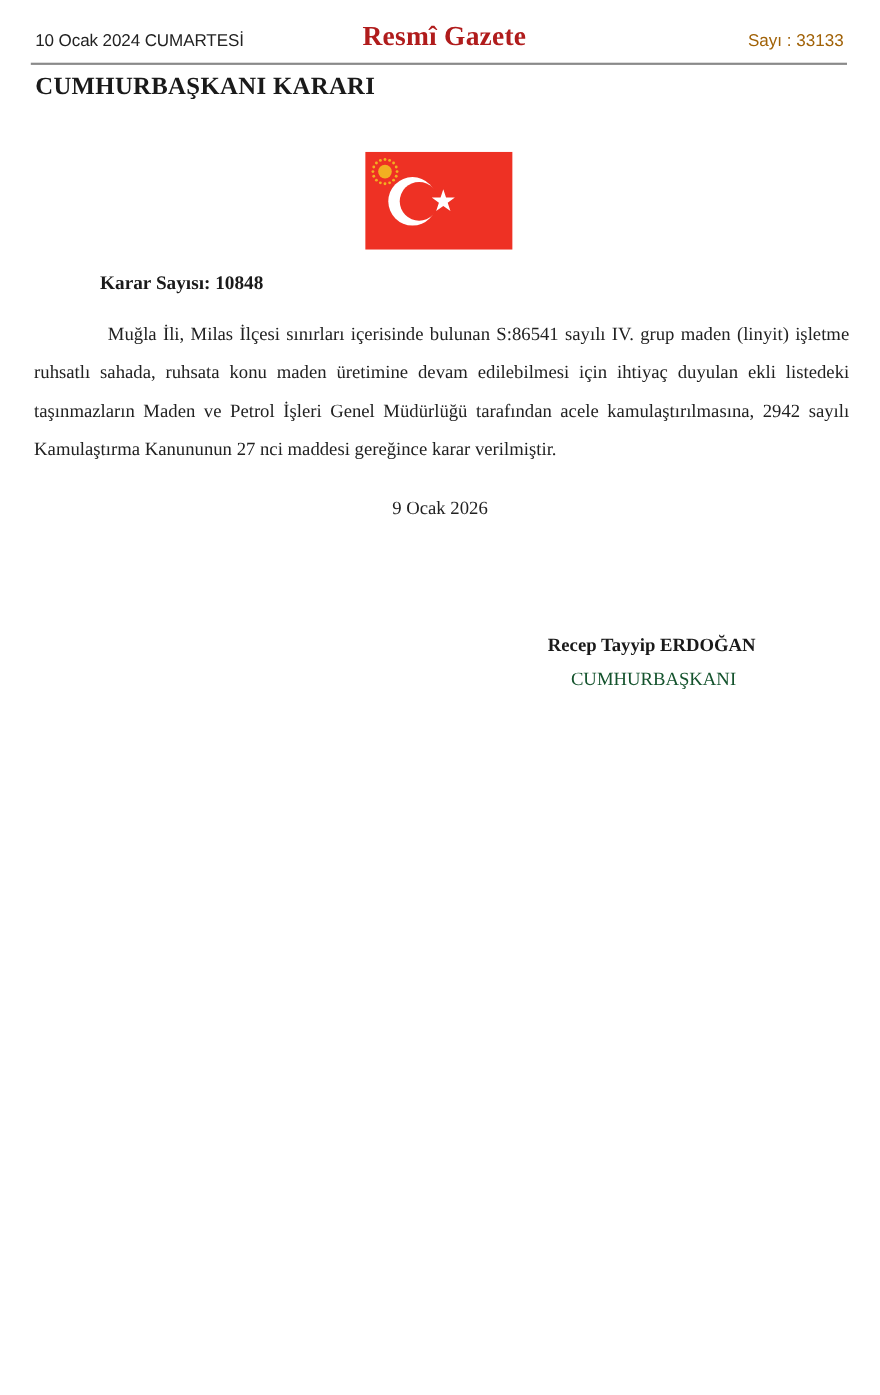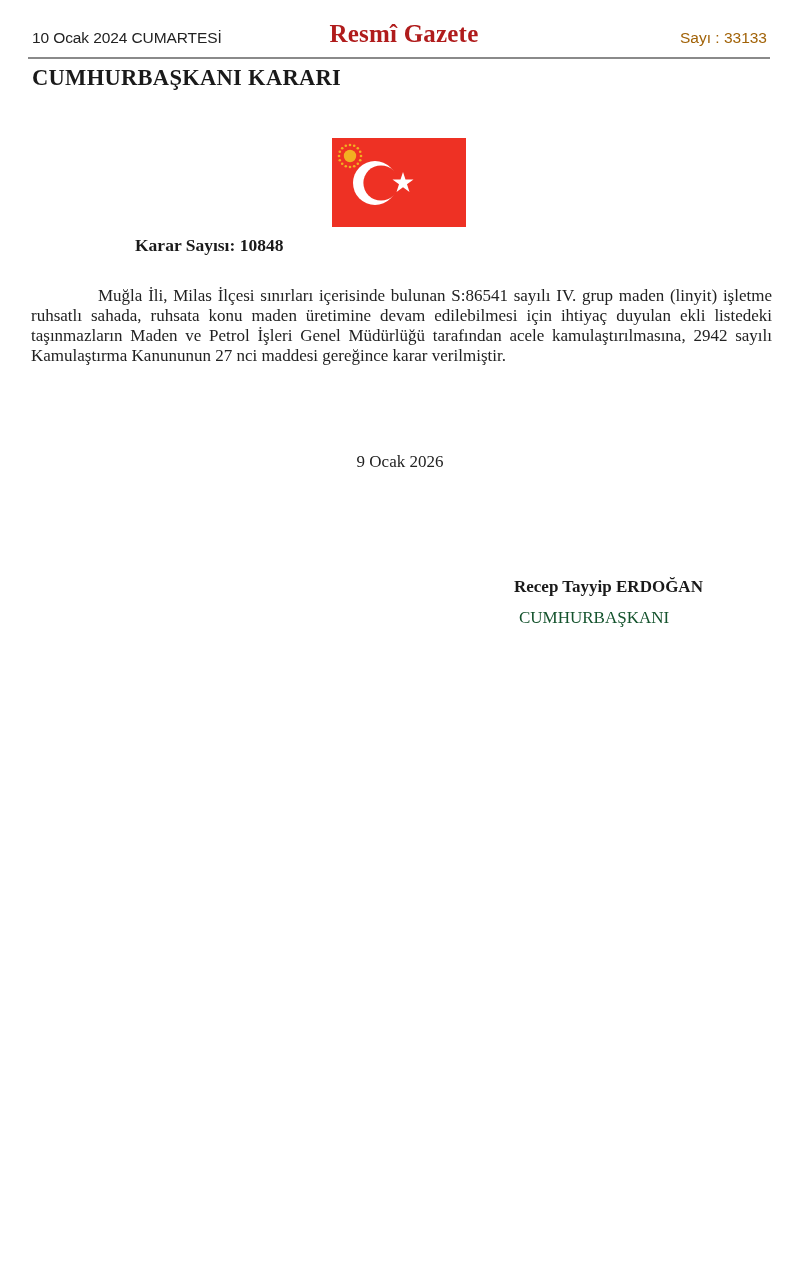--- a/index.html
+++ b/index.html
@@ -67,35 +67,34 @@
     .flag {
       position: absolute;
       left: 332px;
       top: 138px;
       width: 134px;
       height: 89px;
     }
     .decree-number {
       position: absolute;
       left: 91px;
-      top: 235px;
+      top: 247px;
       font-family: "Liberation Serif", serif;
       font-weight: bold;
       font-size: 17.5px;
       color: #1a1a1a;
-      margin-left: 44px;
     }
     .decree-body {
       position: absolute;
       left: 31px;
       width: 741px;
       top: 286px;
       font-family: "Liberation Serif", serif;
       font-size: 17px;
-      line-height: 20px;
+      line-height: 35px;
       text-align: justify;
       text-indent: 67px;
       color: #222;
       margin: 0;
     }
     .decree-date {
       position: absolute;
       left: 0;
       width: 800px;
       top: 452px;
@@ -105,21 +104,20 @@
       color: #222;
     }
     .signatory-name {
       position: absolute;
       left: 498px;
       top: 577px;
       font-family: "Liberation Serif", serif;
       font-weight: bold;
       font-size: 17px;
       color: #1a1a1a;
-      margin-left: 16px;
     }
     .signatory-title {
       position: absolute;
       left: 519px;
       top: 608px;
       font-family: "Liberation Serif", serif;
       font-size: 17px;
       color: #14532d;
     }
   </style>

